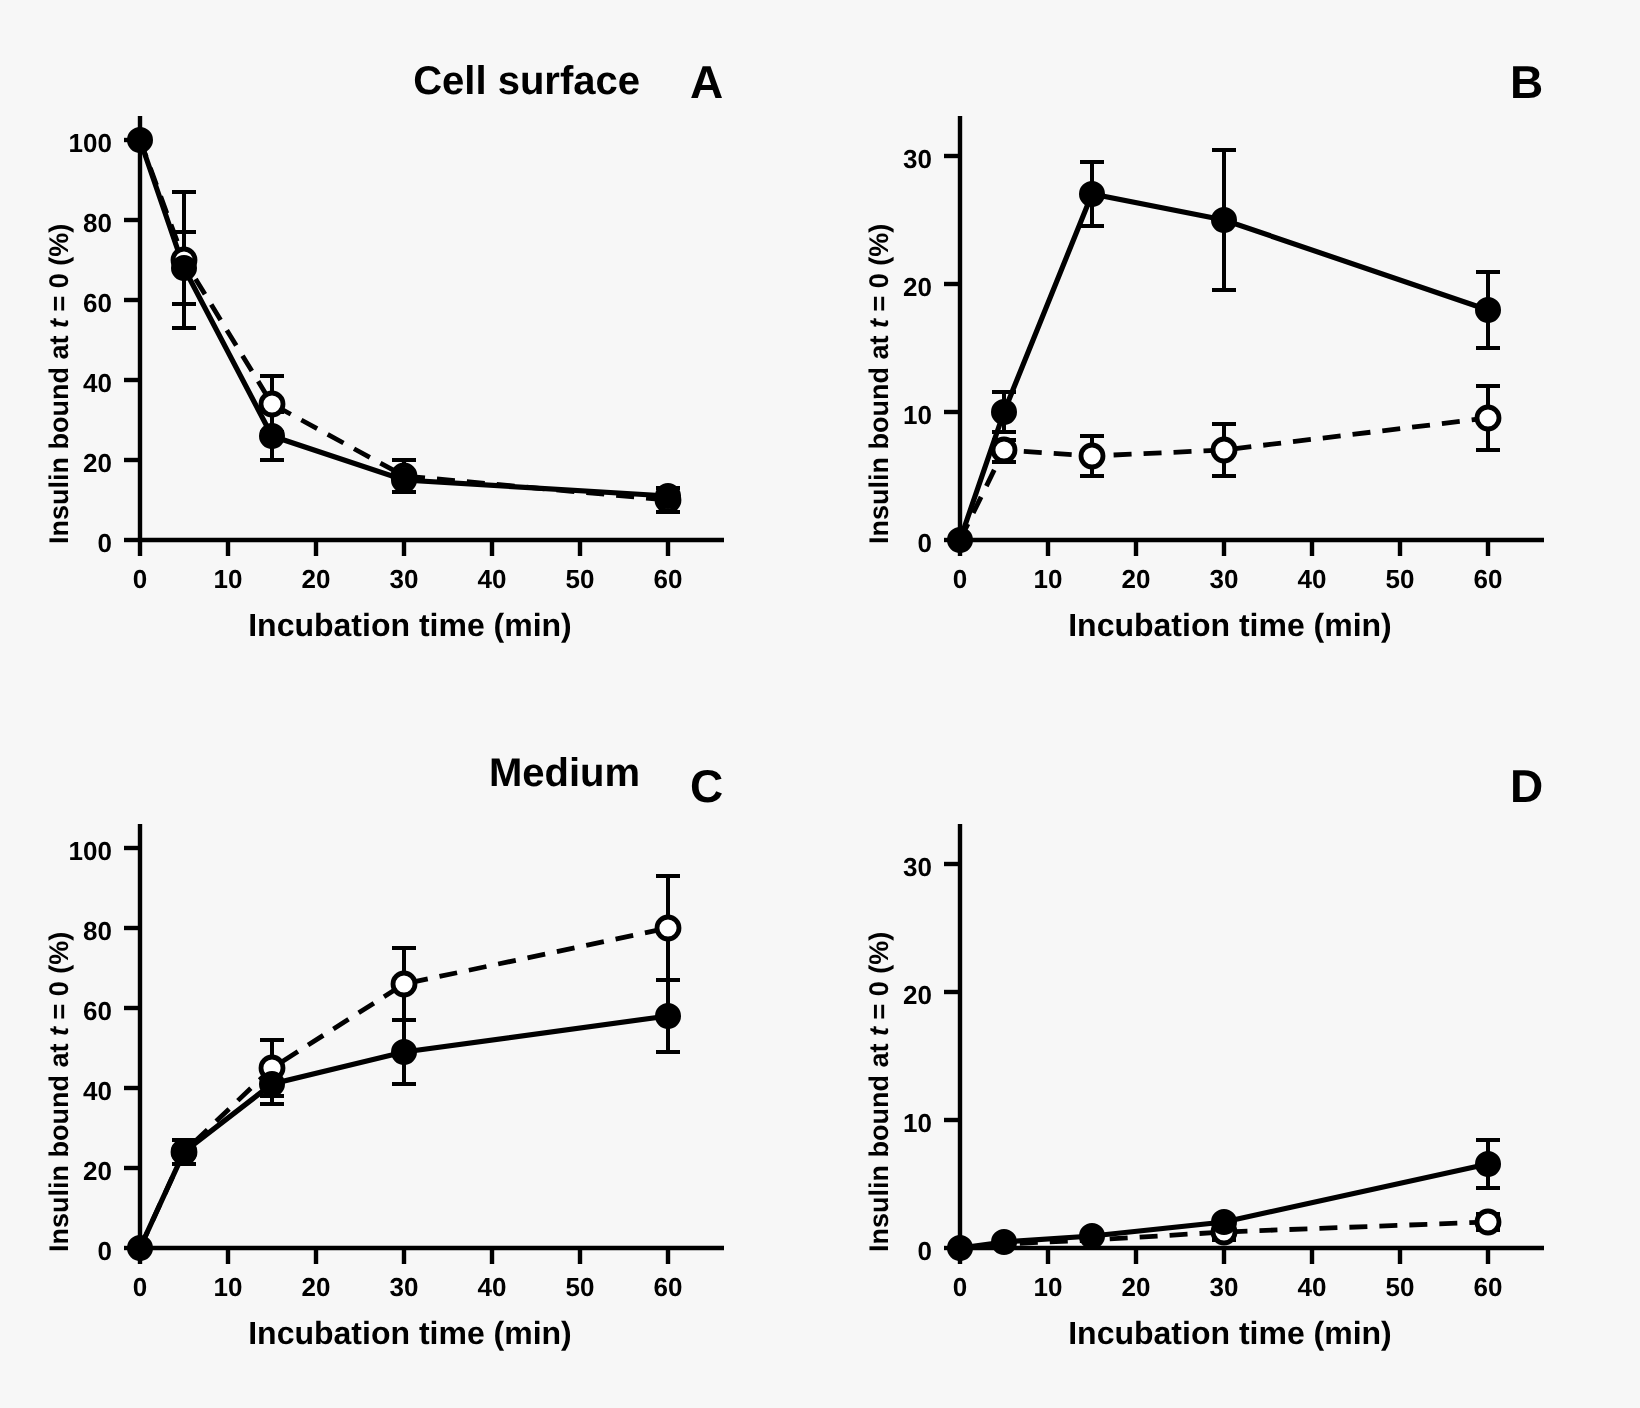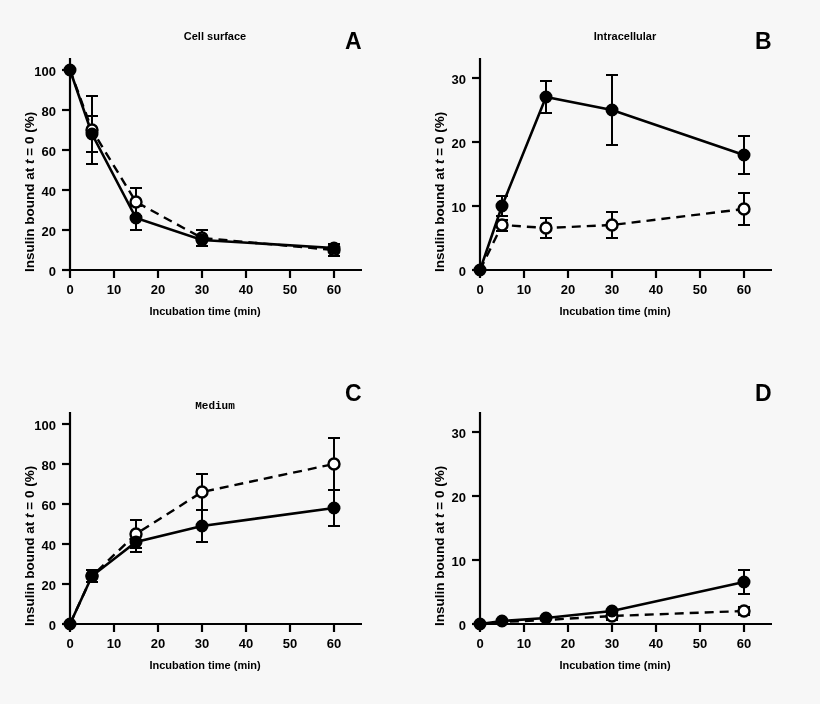--- a/index.html
+++ b/index.html
@@ -19,36 +19,36 @@
   }
   .panel{position:relative;}
   .panel-letter{
     position:absolute;
     font-size:23px;
     font-weight:bold;
     letter-spacing:0px;
   }
   .panel-title{
     position:absolute;
-    font-size:11px;
+    font-size:20px;
     font-weight:bold;
-    text-align:center;
+    text-align:right;
     white-space:nowrap;
   }
   .ylabel{
     position:absolute;
     font-size:13.5px;
     font-weight:bold;
     transform:rotate(-90deg);
     transform-origin:left top;
     white-space:nowrap;
   }
   .xlabel{
     position:absolute;
-    font-size:11px;
+    font-size:16px;
     font-weight:bold;
     white-space:nowrap;
     text-align:center;
   }
   .ylabel i, .xlabel i{font-style:italic;}
   svg{display:block;}
   .axis{stroke:#000;stroke-width:2.2;fill:none;}
   .tick{stroke:#000;stroke-width:2.2;}
   .ticktext{font-family:"Liberation Sans", sans-serif;font-size:13px;font-weight:bold;fill:#000;}
   .solid-line{stroke:#000;stroke-width:2.6;fill:none;}
@@ -138,21 +138,20 @@
         <circle class="mk-filled" cx="92" cy="134" r="5.5"></circle>
         <circle class="mk-filled" cx="136" cy="218" r="5.5"></circle>
         <circle class="mk-filled" cx="202" cy="240" r="5.5"></circle>
         <circle class="mk-filled" cx="334" cy="248" r="5.5"></circle>
       </g>
     </svg>
   </div>
 
   <div class="panel">
     <div class="panel-letter" style="left:345px;top:28px;">B</div>
-    <div class="panel-title" style="left:110px;top:30px;width:210px;">Intracellular</div>
     <div class="ylabel" style="left:22px;top:272px;">Insulin bound at <i>t</i> = 0 (%)</div>
     <div class="xlabel" style="left:60px;top:305px;width:290px;">Incubation time (min)</div>
     <svg width="410" height="352">
 
       <line class="axis" x1="70" y1="270" x2="362" y2="270"></line>
       <line class="axis" x1="70" y1="270" x2="70" y2="58"></line>
       <line class="tick" x1="62" y1="270" x2="70" y2="270"></line>
       <line class="tick" x1="62" y1="206" x2="70" y2="206"></line>
       <line class="tick" x1="62" y1="142" x2="70" y2="142"></line>
       <line class="tick" x1="62" y1="78" x2="70" y2="78"></line>
@@ -217,21 +216,21 @@
       <circle class="mk-filled" cx="70" cy="270" r="5.5"></circle>
       <circle class="mk-filled" cx="92" cy="206" r="5.5"></circle>
       <circle class="mk-filled" cx="136" cy="97" r="5.5"></circle>
       <circle class="mk-filled" cx="202" cy="110" r="5.5"></circle>
       <circle class="mk-filled" cx="334" cy="155" r="5.5"></circle>
     </svg>
   </div>
 
   <div class="panel">
     <div class="panel-letter" style="left:345px;top:28px;">C</div>
-    <div class="panel-title" style="left:110px;top:48px;width:210px;font-family:Liberation Mono, monospace;">Medium</div>
+    <div class="panel-title" style="left:110px;top:24px;width:210px;">Medium</div>
     <div class="ylabel" style="left:22px;top:274px;">Insulin bound at <i>t</i> = 0 (%)</div>
     <div class="xlabel" style="left:60px;top:307px;width:290px;">Incubation time (min)</div>
     <svg width="410" height="352">
       <line class="axis" x1="70" y1="272" x2="362" y2="272"></line>
       <line class="axis" x1="70" y1="272" x2="70" y2="60"></line>
       <line class="tick" x1="62" y1="272" x2="70" y2="272"></line>
       <line class="tick" x1="62" y1="232" x2="70" y2="232"></line>
       <line class="tick" x1="62" y1="192" x2="70" y2="192"></line>
       <line class="tick" x1="62" y1="152" x2="70" y2="152"></line>
       <line class="tick" x1="62" y1="112" x2="70" y2="112"></line>

